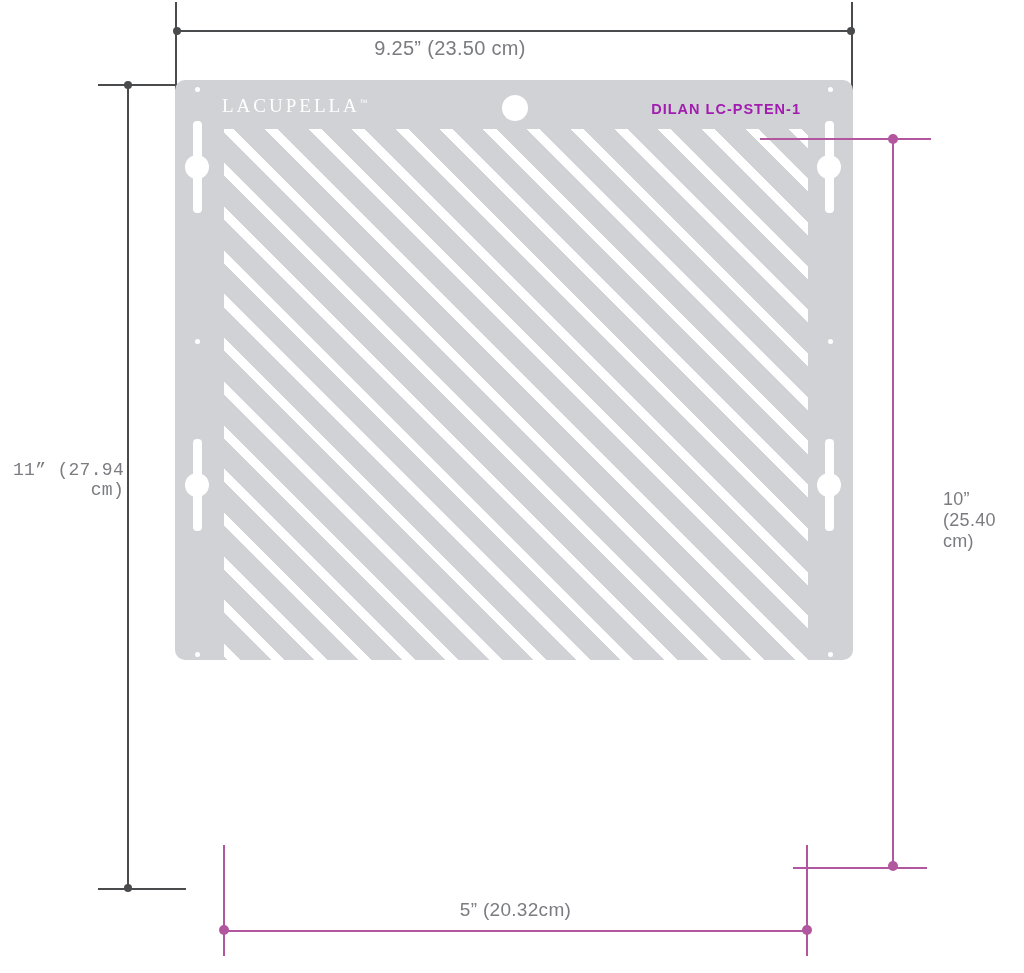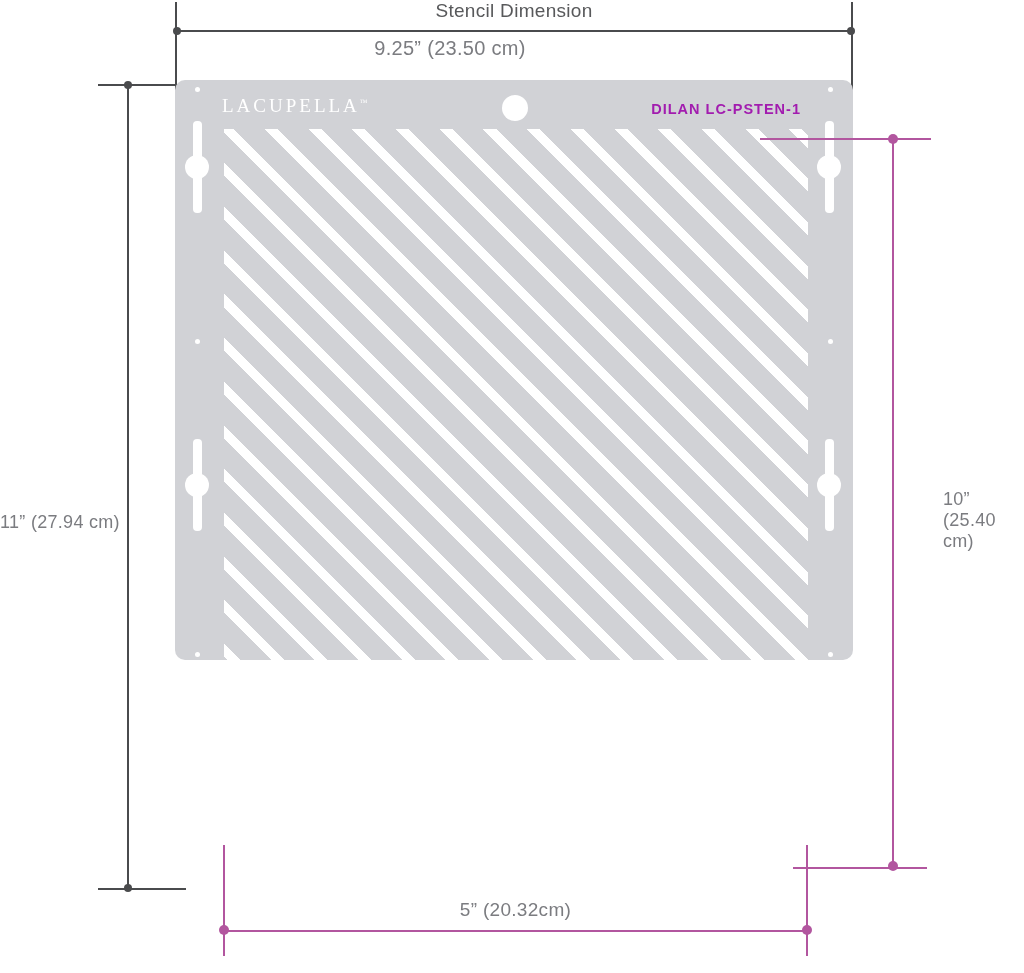--- a/index.html
+++ b/index.html
@@ -40,34 +40,33 @@
              border-radius:50%;background:#ffffff;}
   .slot-bar{position:absolute;width:9px;height:92px;background:#ffffff;border-radius:4px;}
   .slot-circle{position:absolute;width:24px;height:24px;border-radius:50%;background:#ffffff;}
   .reg-dot{position:absolute;width:5px;height:5px;border-radius:50%;background:#ffffff;}
 </style>
 </head>
 <body>
 
 <div class="canvas">
 
-  <div class="lbl center" style="left:176px;top:0px;width:676px;font-size:19px;color:var(--txt-dark);">Stencil Dimension</div>
   <div class="vline dark-ln" style="left:175px;top:2px;height:110px"></div>
   <div class="vline dark-ln" style="left:851px;top:2px;height:110px"></div>
   <div class="hline dark-ln" style="left:176px;top:30px;width:676px"></div>
   <div class="dot dark" style="left:173px;top:27px"></div>
   <div class="dot dark" style="left:847px;top:27px"></div>
   <div class="lbl center" style="left:176px;top:37px;width:548px;font-size:20px;">9.25” (23.50 cm)</div>
 
   <div class="hline dark-ln" style="left:98px;top:84px;width:88px"></div>
   <div class="hline dark-ln" style="left:98px;top:888px;width:88px"></div>
   <div class="vline dark-ln" style="left:127px;top:84px;height:805px"></div>
   <div class="dot dark" style="left:124px;top:81px"></div>
   <div class="dot dark" style="left:124px;top:884px"></div>
-  <div class="lbl" style="left:0px;top:512px;width:124px;text-align:left;font-size:18px;">11” (27.94 cm)</div>
+  <div class="lbl" style="left:0px;top:460px;width:124px;text-align:right;font-size:18px;font-family:Liberation Mono, monospace;">11” (27.94 cm)</div>
 
   <div class="stencil">
     <div class="pattern"></div>
 
     <div class="brand"><span>LACUPELLA</span><sup>™</sup></div>
     <div class="code">DILAN  LC-PSTEN-1</div>
     <div class="hang-hole"></div>
 
     <div class="slot-bar" style="left:17.5px;top:41px"></div>
     <div class="slot-bar" style="left:17.5px;top:359px"></div>

